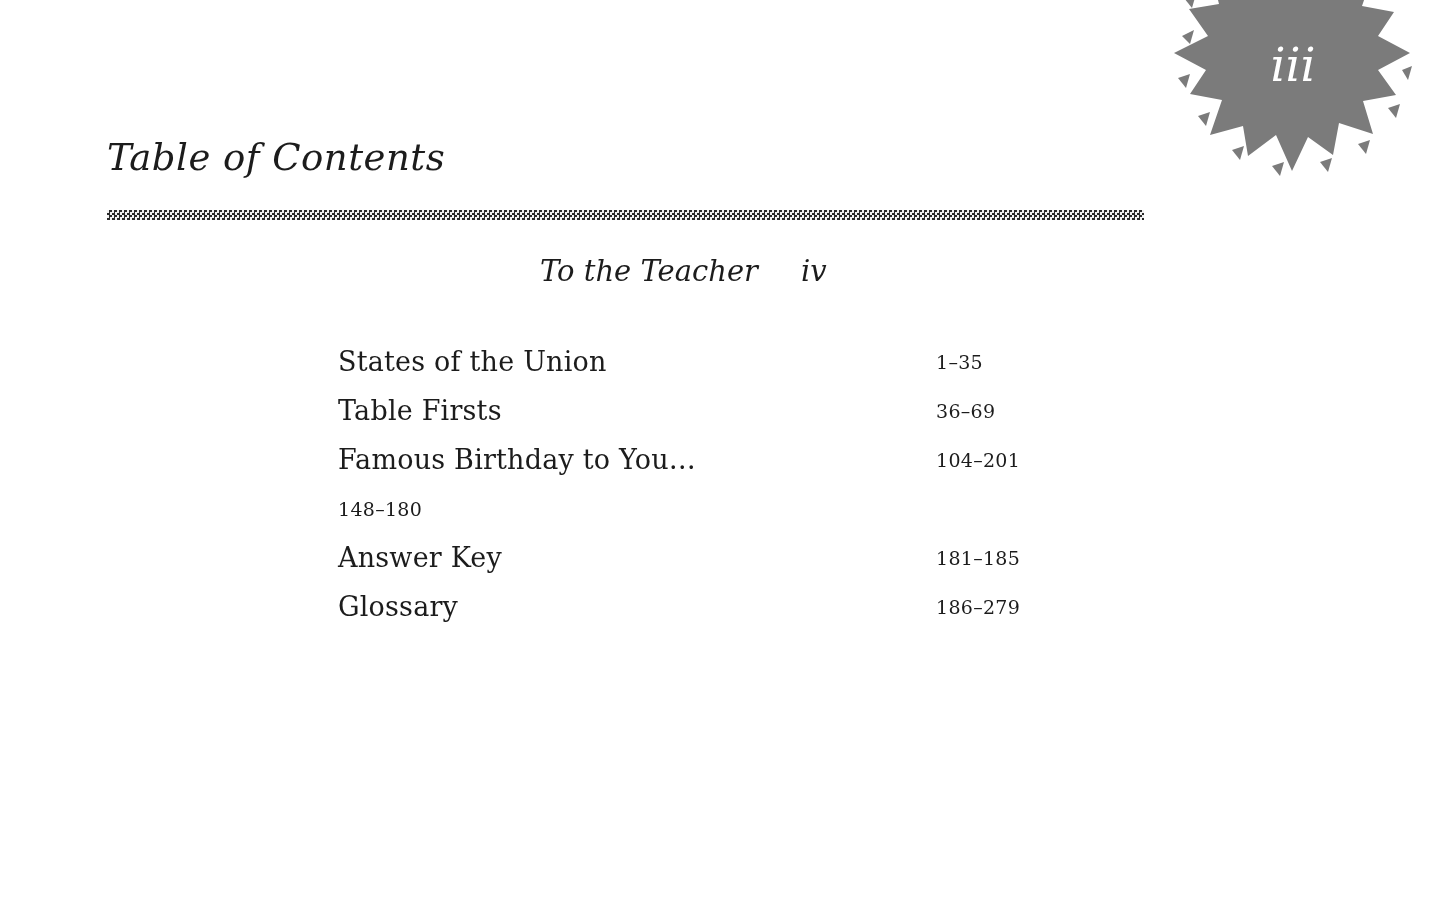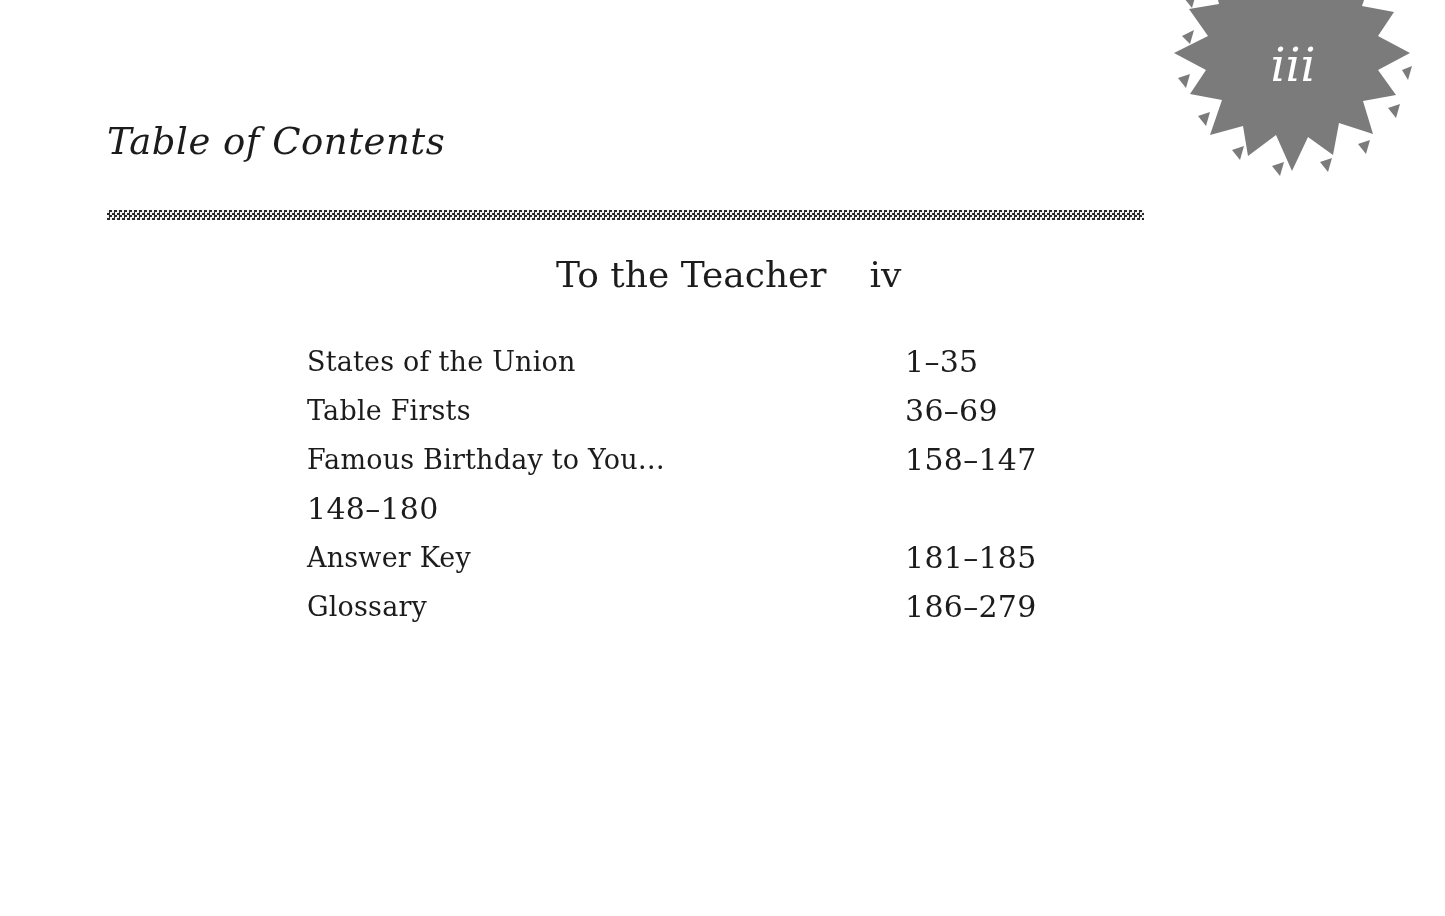--- a/index.html
+++ b/index.html
@@ -27,21 +27,21 @@
   .splat-wrap svg { display: block; }
   .folio {
     font-style: italic;
     fill: #ffffff;
   }
 
   
   .page-title {
     position: absolute;
     left: 107px;
-    top: 120px;
+    top: 136px;
     font-size: 37px;
     font-style: italic;
     font-weight: normal;
     letter-spacing: 0.5px;
     margin: 0;
     color: #1c1c1c;
   }
 
   
   .rule {
@@ -52,48 +52,49 @@
     height: 10px;
     background-image: repeating-conic-gradient(#2a2a2a 0% 25%, #f2f2f2 0% 50%);
     background-size: 5px 5px;
   }
 
   
   .teacher-line {
     position: absolute;
     left: 540px;
     top: 254px;
-    font-size: 36px;
+    font-size: 29px;
+    font-style: italic;
     display: flex;
     align-items: baseline;
-    margin-left: 16px;
   }
   .teacher-line .t-page { margin-left: 43px; }
 
   
   .toc {
     position: absolute;
     left: 307px;
     top: 344px;
     width: 760px;
   }
   .toc-row {
     display: flex;
     align-items: flex-end;
     margin-bottom: 13px;
+    margin-left: 31px;
   }
   .toc-title {
     width: 598px;
     font-size: 27px;
     line-height: 36px;
     white-space: pre-line;
     letter-spacing: 0.2px;
   }
   .toc-pages {
-    font-size: 30px;
+    font-size: 19px;
     line-height: 36px;
     letter-spacing: 0.3px;
   }
 </style>
 </head>
 <body>
 
 <div class="splat-wrap">
   <svg width="240" height="240" viewBox="0 0 240 240">
     <g fill="#7b7b7b">
@@ -132,21 +133,21 @@
   <div class="toc-row">
     <span class="toc-title">States of the Union</span>
     <span class="toc-pages">1–35</span>
   </div>
   <div class="toc-row">
     <span class="toc-title">Table Firsts</span>
     <span class="toc-pages">36–69</span>
   </div>
   <div class="toc-row">
     <span class="toc-title">Famous Birthday to You…</span>
-    <span class="toc-pages">158–147</span>
+    <span class="toc-pages">104–201</span>
   </div>
   <div class="toc-row">
     <span class="toc-pages">148–180</span>
   </div>
   <div class="toc-row">
     <span class="toc-title">Answer Key</span>
     <span class="toc-pages">181–185</span>
   </div>
   <div class="toc-row">
     <span class="toc-title">Glossary</span>

